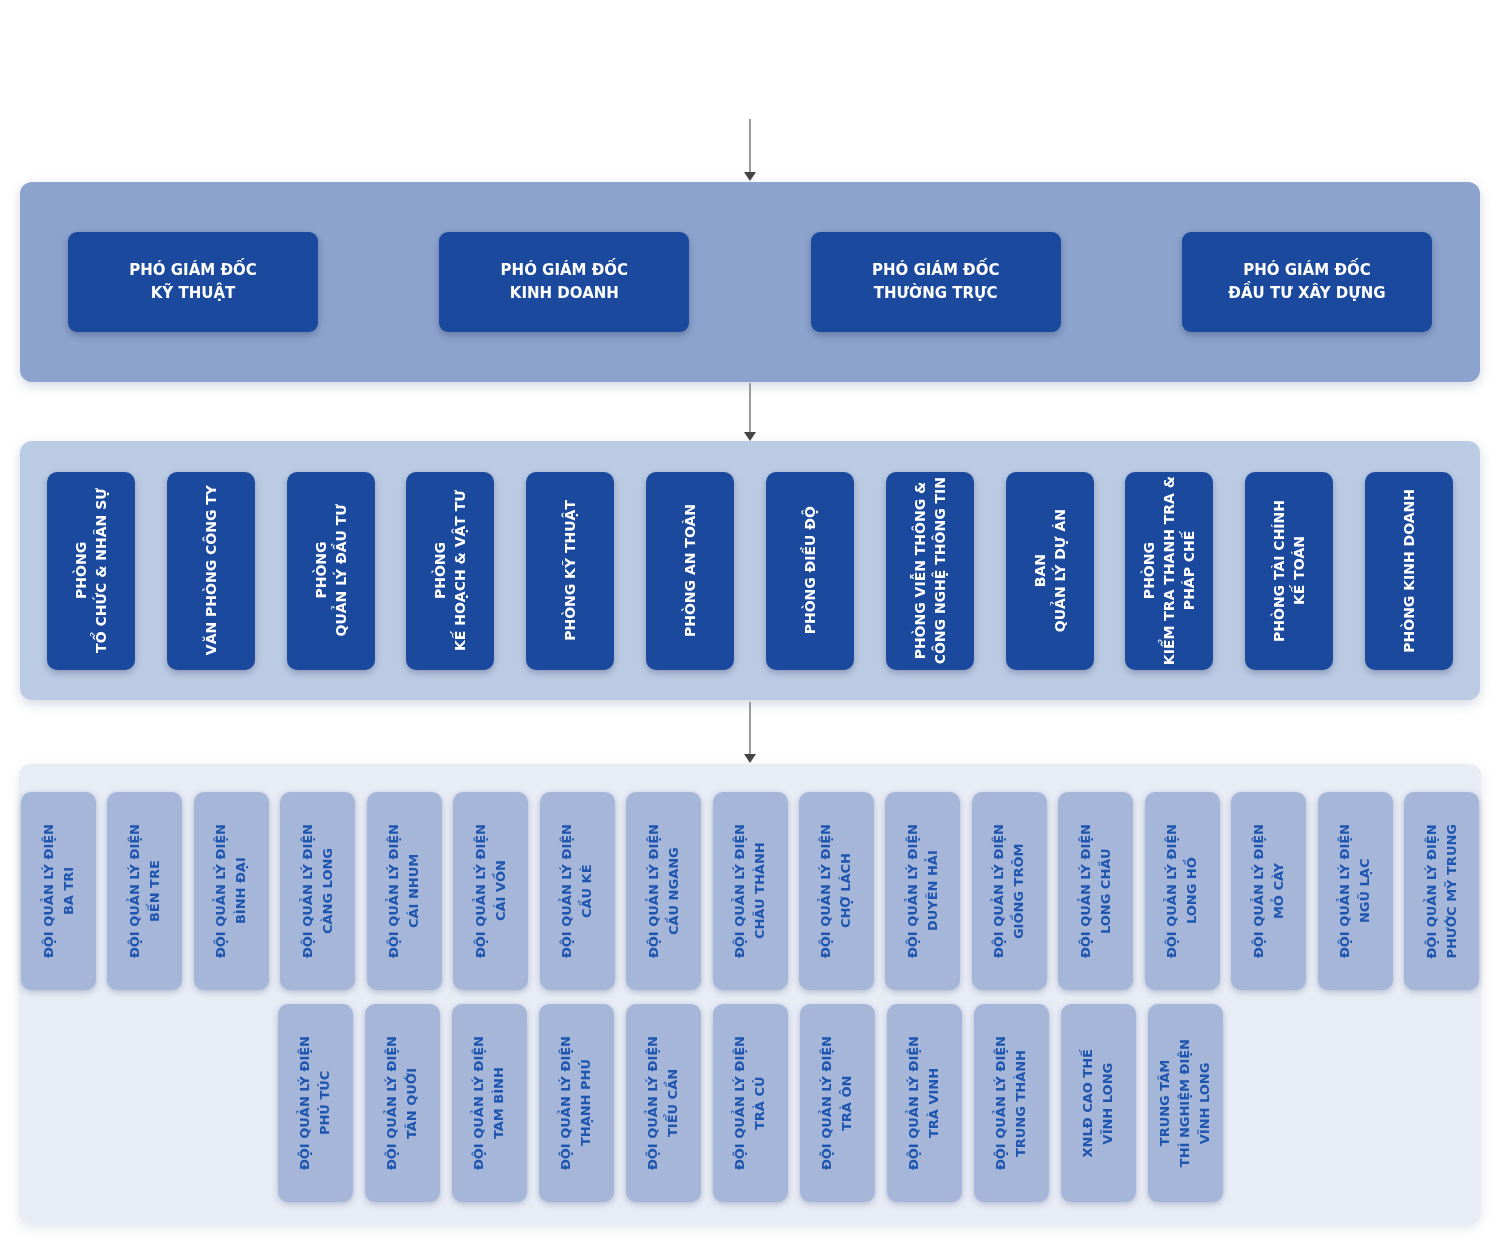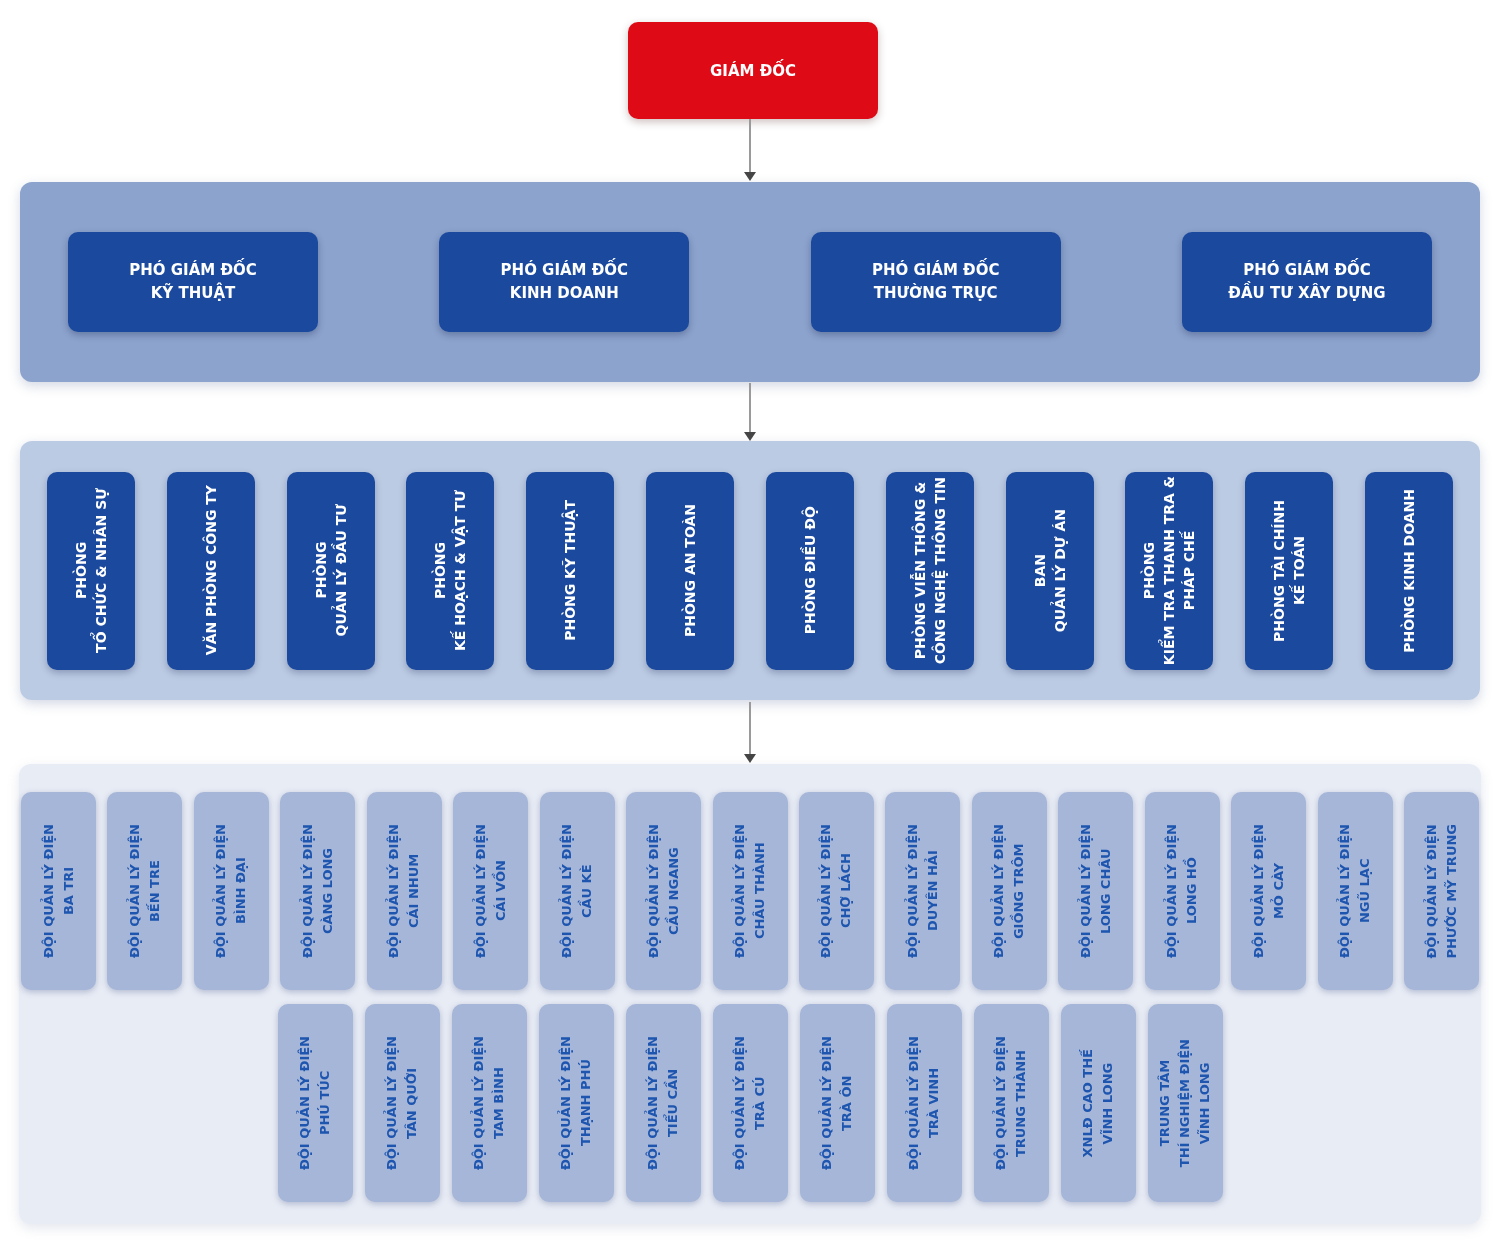--- a/index.html
+++ b/index.html
@@ -38,21 +38,21 @@
   .band{
     position:absolute;border-radius:12px;display:flex;align-items:center;
     box-sizing:border-box;box-shadow:0 4px 12px rgba(110,125,165,.30);
   }
   .band-deputies{
     left:20px;top:182px;width:1460px;height:200px;
     background:#8ca3cd;justify-content:space-between;padding:0 48px;
   }
   .deputy{
     width:250px;height:100px;background:#1a499e;color:#ffffff;
-    font-size:15px;line-height:23px;box-shadow:0 3px 7px rgba(10,25,70,.30);
+    font-size:15px;line-height:23px;box-shadow:0 3px 7px rgba(10,25,70,.30);border-radius:9px;
   }
   .band-departments{
     left:20px;top:441px;width:1460px;height:259px;
     background:#bccbe4;justify-content:space-between;padding:0 27px;
   }
   .dept{
     width:88px;height:198px;background:#1a499e;color:#ffffff;
     font-size:14px;box-shadow:0 3px 7px rgba(10,25,70,.28);
   }
   .band-units{
@@ -71,23 +71,20 @@
     writing-mode:vertical-rl;transform:rotate(180deg);
     white-space:pre-line;text-align:center;line-height:20px;
     max-height:190px;
   }
 </style>
 </head>
 <body>
 
 <div class="page">
 
-  <div class="box director">
-    <span class="lbl">GIÁM ĐỐC</span>
-  </div>
 
   <div class="arrow arrow1">
     <div class="line"></div>
     <div class="head"></div>
   </div>
 
   <section class="band band-deputies">
 
       <div class="box deputy">
         <span class="lbl">PHÓ GIÁM ĐỐC

